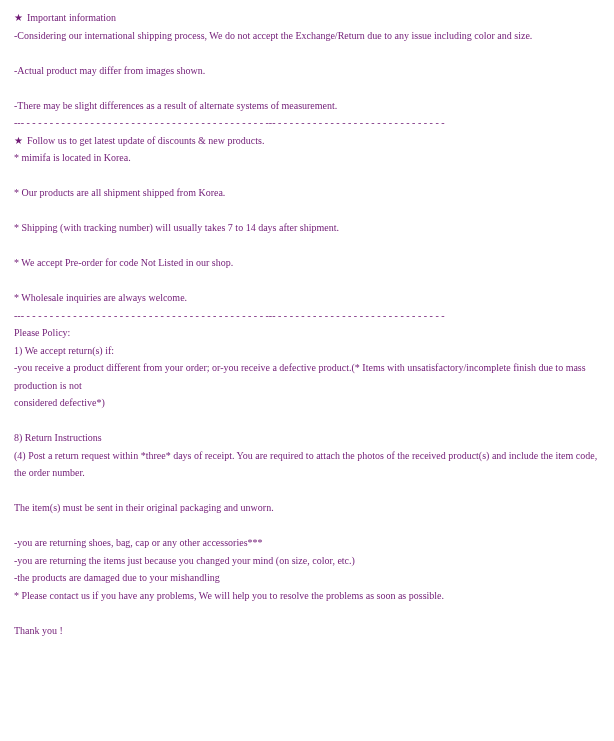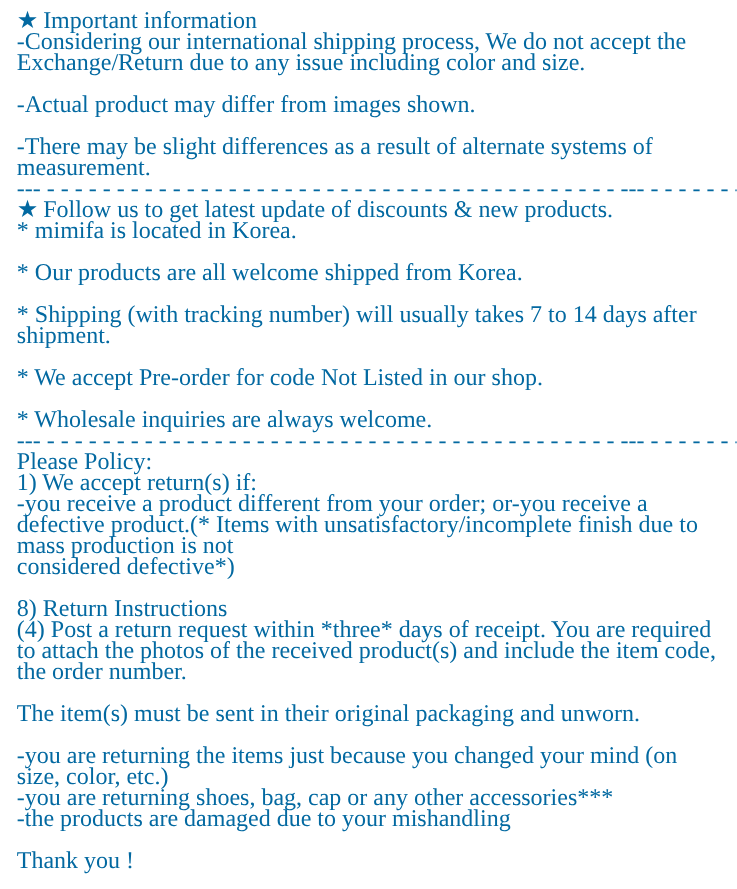--- a/index.html
+++ b/index.html
@@ -9,23 +9,23 @@
   }
   body {
     width: 614px;
     height: 741px;
     overflow: hidden;
   }
   .doc {
     width: 590px;
     padding: 9px 0 0 14px;
     font-family: "Liberation Serif", "DejaVu Serif", serif;
-    font-size: 20px;
+    font-size: 10px;
     line-height: 17.5px;
-    color: #0369a1;
+    color: #701a75;
     -webkit-font-smoothing: antialiased;
   }
   .line {
     min-height: 17.5px;
     white-space: normal;
   }
   .sep {
     width: 600px;
     height: 17.5px;
     overflow: hidden;
@@ -45,39 +45,40 @@
   <div class="line"></div>
   <div class="line">-Actual product may differ from images shown.</div>
   <div class="line"></div>
   <div class="line">-There may be slight differences as a result of alternate systems of measurement.</div>
 
   <div class="line sep">--- - - - - - - - - - - - - - - - - - - - - - - - - - - - - - - - - - - - - - - - - - --- - - - - - - - - - - - - - - - - - - - - - - - - - - - - -</div>
 
   <div class="line"><span class="star">★</span><span>Follow us to get latest update of discounts &amp; new products.</span></div>
   <div class="line">* mimifa is located in Korea.</div>
   <div class="line"></div>
-  <div class="line">* Our products are all welcome shipped from Korea.</div>
+  <div class="line">* Our products are all shipment shipped from Korea.</div>
   <div class="line"></div>
   <div class="line">* Shipping (with tracking number) will usually takes 7 to 14 days after shipment.</div>
   <div class="line"></div>
   <div class="line">* We accept Pre-order for code Not Listed in our shop.</div>
   <div class="line"></div>
   <div class="line">* Wholesale inquiries are always welcome.</div>
 
   <div class="line sep">--- - - - - - - - - - - - - - - - - - - - - - - - - - - - - - - - - - - - - - - - - - --- - - - - - - - - - - - - - - - - - - - - - - - - - - - - -</div>
 
   <div class="line">Please Policy:</div>
   <div class="line">1) We accept return(s) if:</div>
   <div class="line">-you receive a product different from your order; or-you receive a defective product.(* Items with unsatisfactory/incomplete finish due to mass production is not</div>
   <div class="line">considered defective*)</div>
   <div class="line"></div>
   <div class="line">8) Return Instructions</div>
   <div class="line">(4) Post a return request within *three* days of receipt. You are required to attach the photos of the received product(s) and include the item code, the order number.</div>
   <div class="line"></div>
   <div class="line">The item(s) must be sent in their original packaging and unworn.</div>
   <div class="line"></div>
+  <div class="line">-you are returning shoes, bag, cap or any other accessories***</div>
   <div class="line">-you are returning the items just because you changed your mind (on size, color, etc.)</div>
-  <div class="line">-you are returning shoes, bag, cap or any other accessories***</div>
   <div class="line">-the products are damaged due to your mishandling</div>
+  <div class="line">* Please contact us if you have any problems, We will help you to resolve the problems as soon as possible.</div>
   <div class="line"></div>
   <div class="line">Thank you !</div>
 
 </div>
 
 </body></html>

